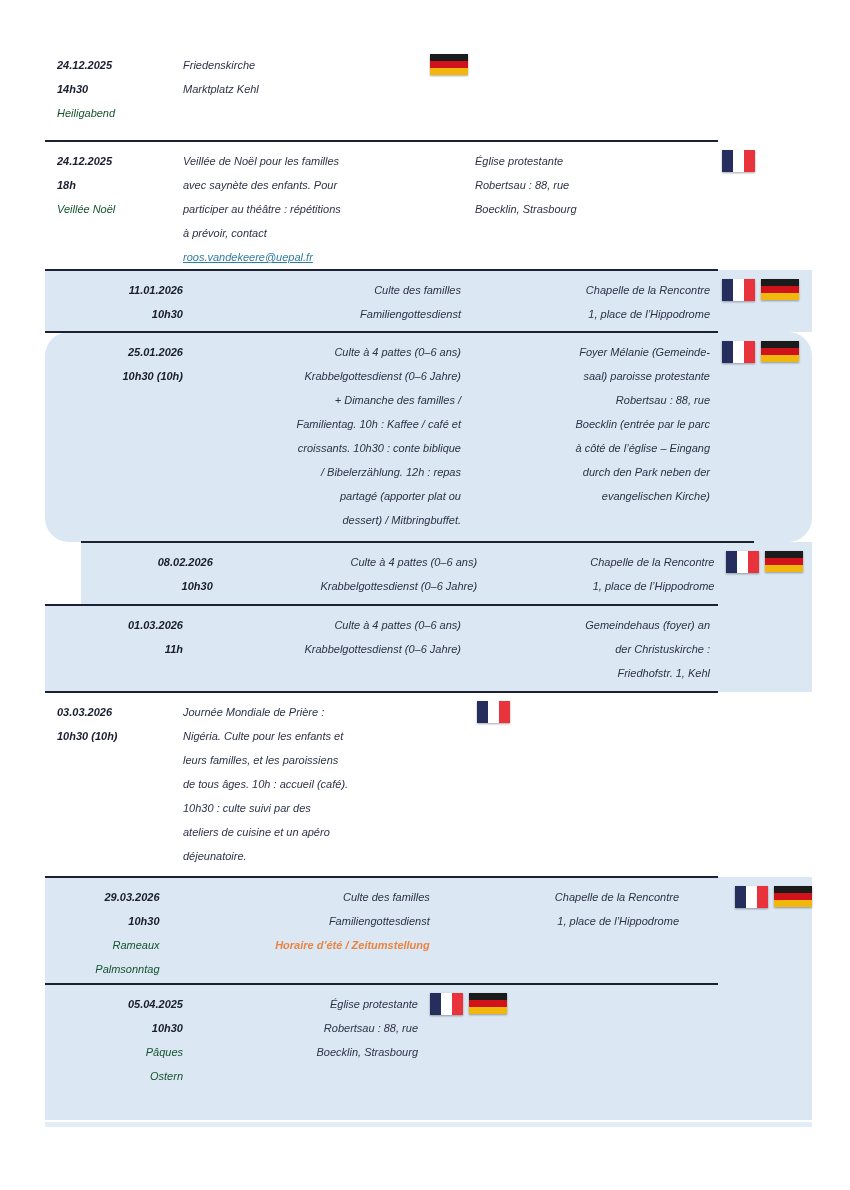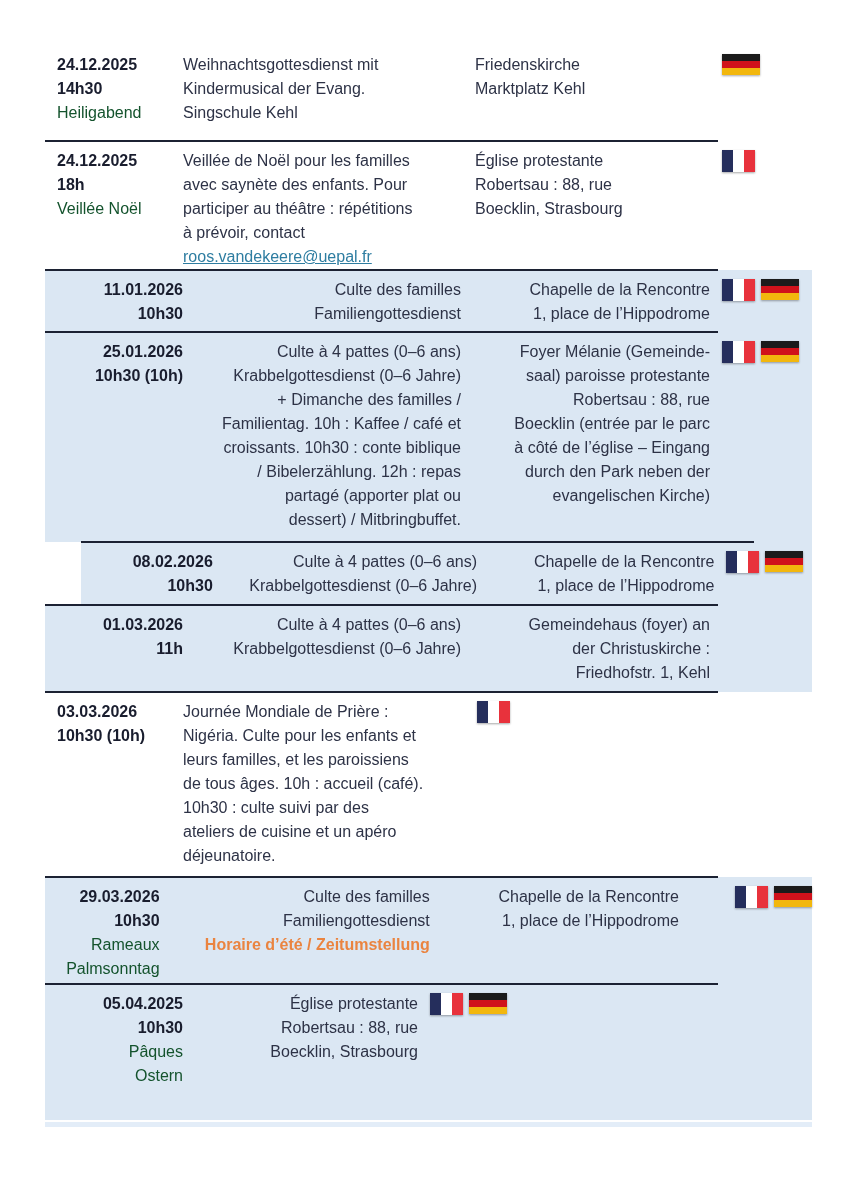--- a/index.html
+++ b/index.html
@@ -8,22 +8,23 @@
     width: 850px; height: 1190px;
     background: #ffffff;
     overflow: hidden;
     font-family: "Liberation Sans", "DejaVu Sans", sans-serif;
   }
   .table {
     position: relative;
     width: 767px;
     margin: 45px 0 0 45px;
     color: #2d3246;
-    font-size: 16px;
+    font-size: 11px;
     line-height: 24px;
+    font-style: italic;
   }
   .row { display: flex; position: relative; }
   .row.blue { background: #dbe7f3; text-align: right; }
   .row.sep::before {
     content: "";
     position: absolute;
     left: 0; top: -1px;
     width: 673px; height: 2px;
     background: #1c2233;
   }
@@ -34,21 +35,21 @@
   .cell.flags { width: 92px; padding-left: 2px; display: flex; align-items: flex-start; gap: 6px; }
   .d, .t { font-weight: 700; color: #191d2e; }
   .lab { color: #14532d; }
   .pre { white-space: pre-line; }
   .maillink { color: #2e7da1; text-decoration: underline; }
   .orange { color: #ea8440; font-weight: 700; }
   
   .r1 { min-height: 96px; }
   .r2 { min-height: 129px; }
   .r3 { min-height: 62px; }
-  .r4 { min-height: 210px; }
+  .r4 { min-height: 210px; border-radius: 24px; }
   .r5 { min-height: 63px; margin-left: 36px; }
   .r6 { min-height: 87px; }
   .r7 { min-height: 185px; }
   .r8 { min-height: 107px; gap: 44px; }
   .r9 { min-height: 136px; }
   
   .flag { margin-top: 1px; box-shadow: 0 1px 2px rgba(0,0,0,0.35); flex: none; display: flex; }
   .flag-fr { width: 33px; height: 22px; }
   .flag-fr i { display: block; height: 100%; width: 11px; }
   .fr-b { background: #252e5c; } .fr-w { background: #ffffff; } .fr-r { background: #e8323c; }
@@ -65,25 +66,20 @@
 <body>
 
 <div class="table">
 
   <div class="row r1">
     <div class="cell date">
       <div class="d">24.12.2025</div>
       <div class="t">14h30</div>
       <div class="lab">Heiligabend</div>
     </div>
-    <div class="cell desc">
-      <div class="pre">Weihnachtsgottesdienst mit
-Kindermusical der Evang.
-Singschule Kehl</div>
-    </div>
     <div class="cell loc">
       <div class="pre">Friedenskirche
 Marktplatz Kehl</div>
     </div>
     <div class="cell flags">
       <span class="flag flag-de">
           <i class="de-k"></i>
           <i class="de-r"></i>
           <i class="de-g"></i>
         </span>

